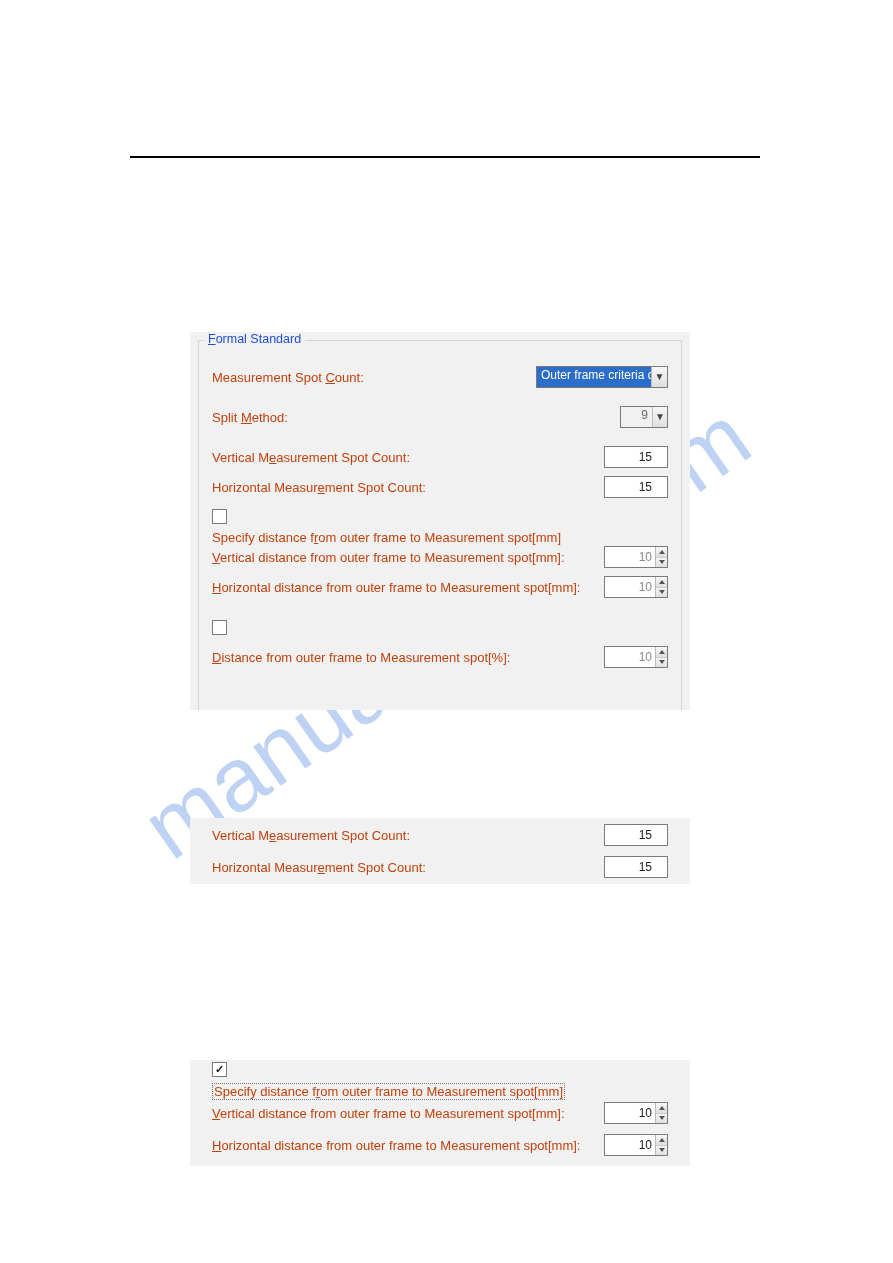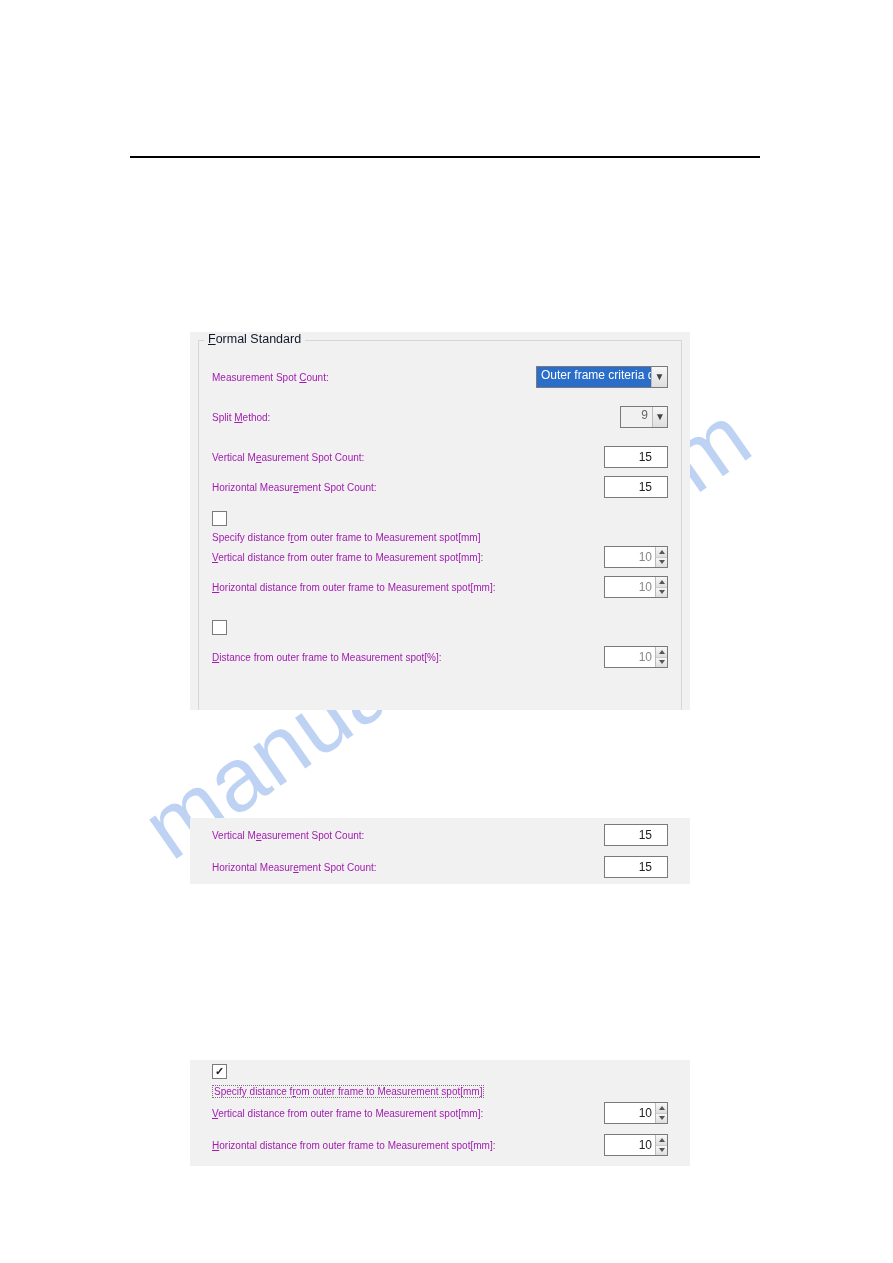--- a/index.html
+++ b/index.html
@@ -60,41 +60,41 @@
     border: 1px solid #d6d6d6;
     border-bottom: none;
   }
   .fieldset-legend {
     position: absolute;
     top: 0px;
     left: 14px;
     padding: 0 4px;
     background: #f1f1f1;
     font-size: 12.5px;
-    color: #0f172a;
+    color: #1d4ed8;
   }
   .row {
     display: flex;
     align-items: center;
     justify-content: space-between;
     padding: 0 22px;
     height: 30px;
   }
   .row.labelrow {
     justify-content: flex-start;
   }
   .panel1 .content {
     position: absolute;
     top: 30px;
     left: 0;
     right: 0;
   }
   .lbl {
-    font-size: 10px;
-    color: #a21caf;
+    font-size: 13px;
+    color: #c2410c;
   }
   .gap { height: 10px; }
   .combo {
     display: inline-flex;
     align-items: stretch;
     height: 20px;
     border: 1px solid #7a7a7a;
     background: #fff;
     font-size: 12px;
   }

